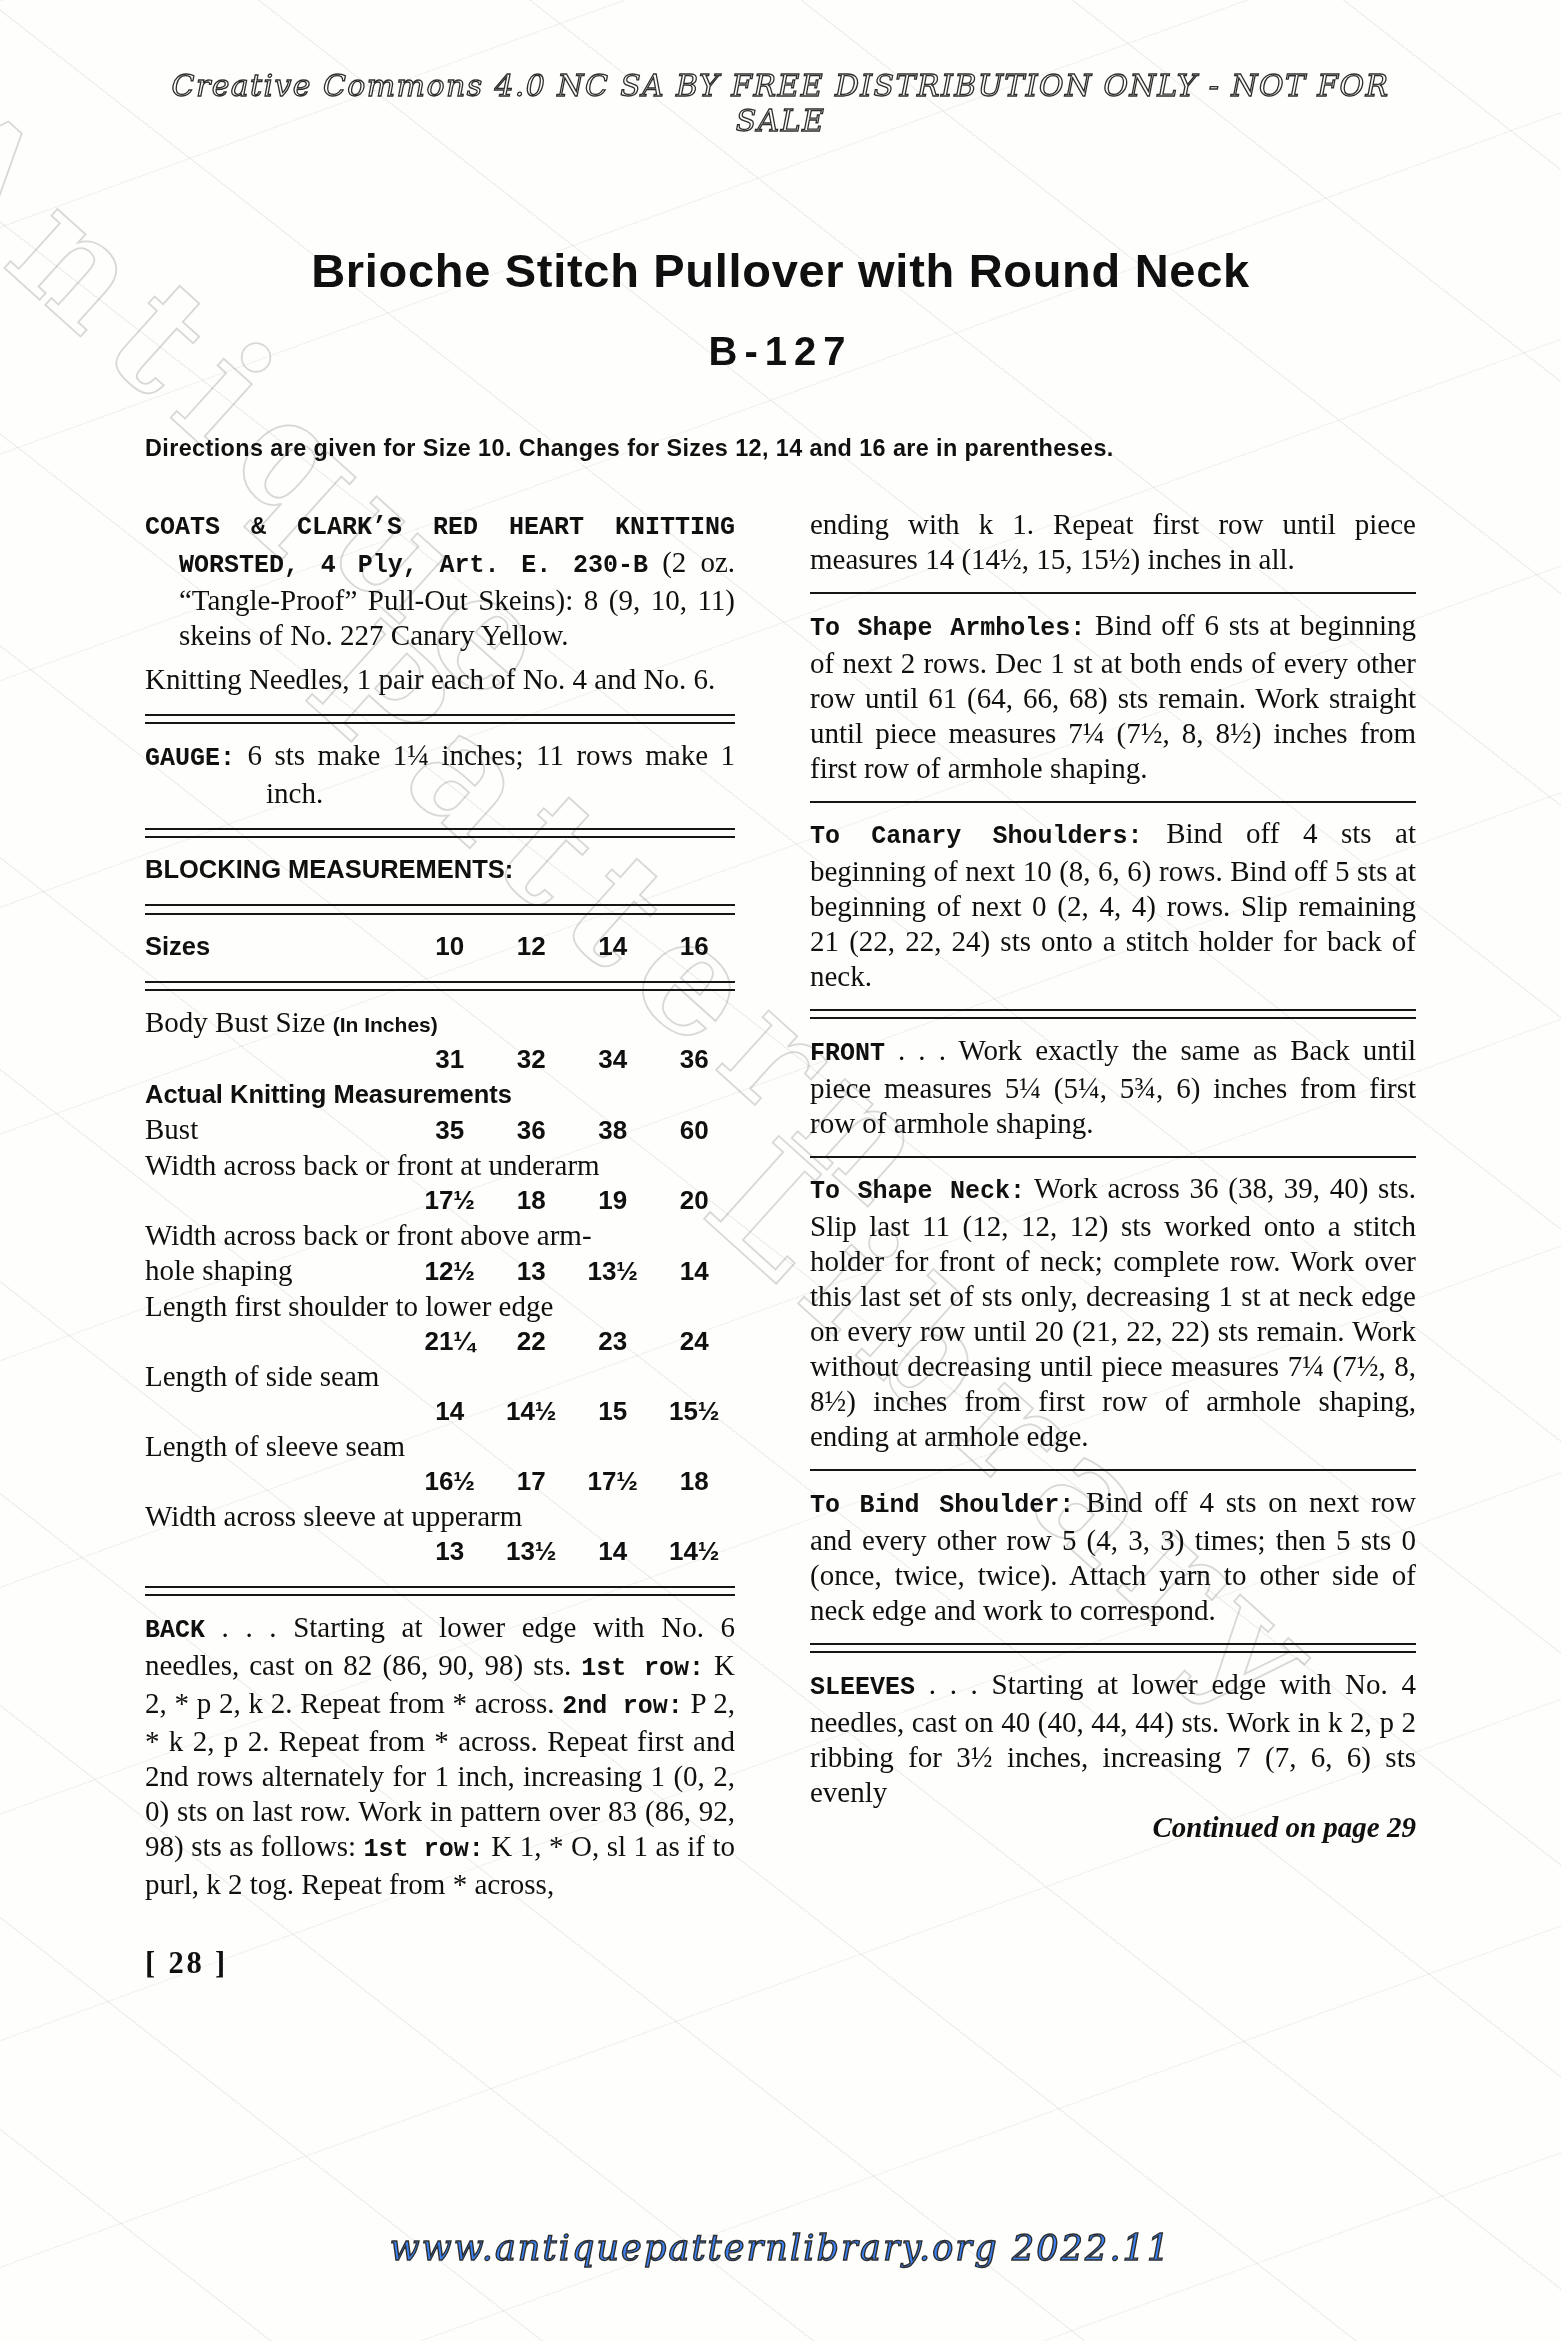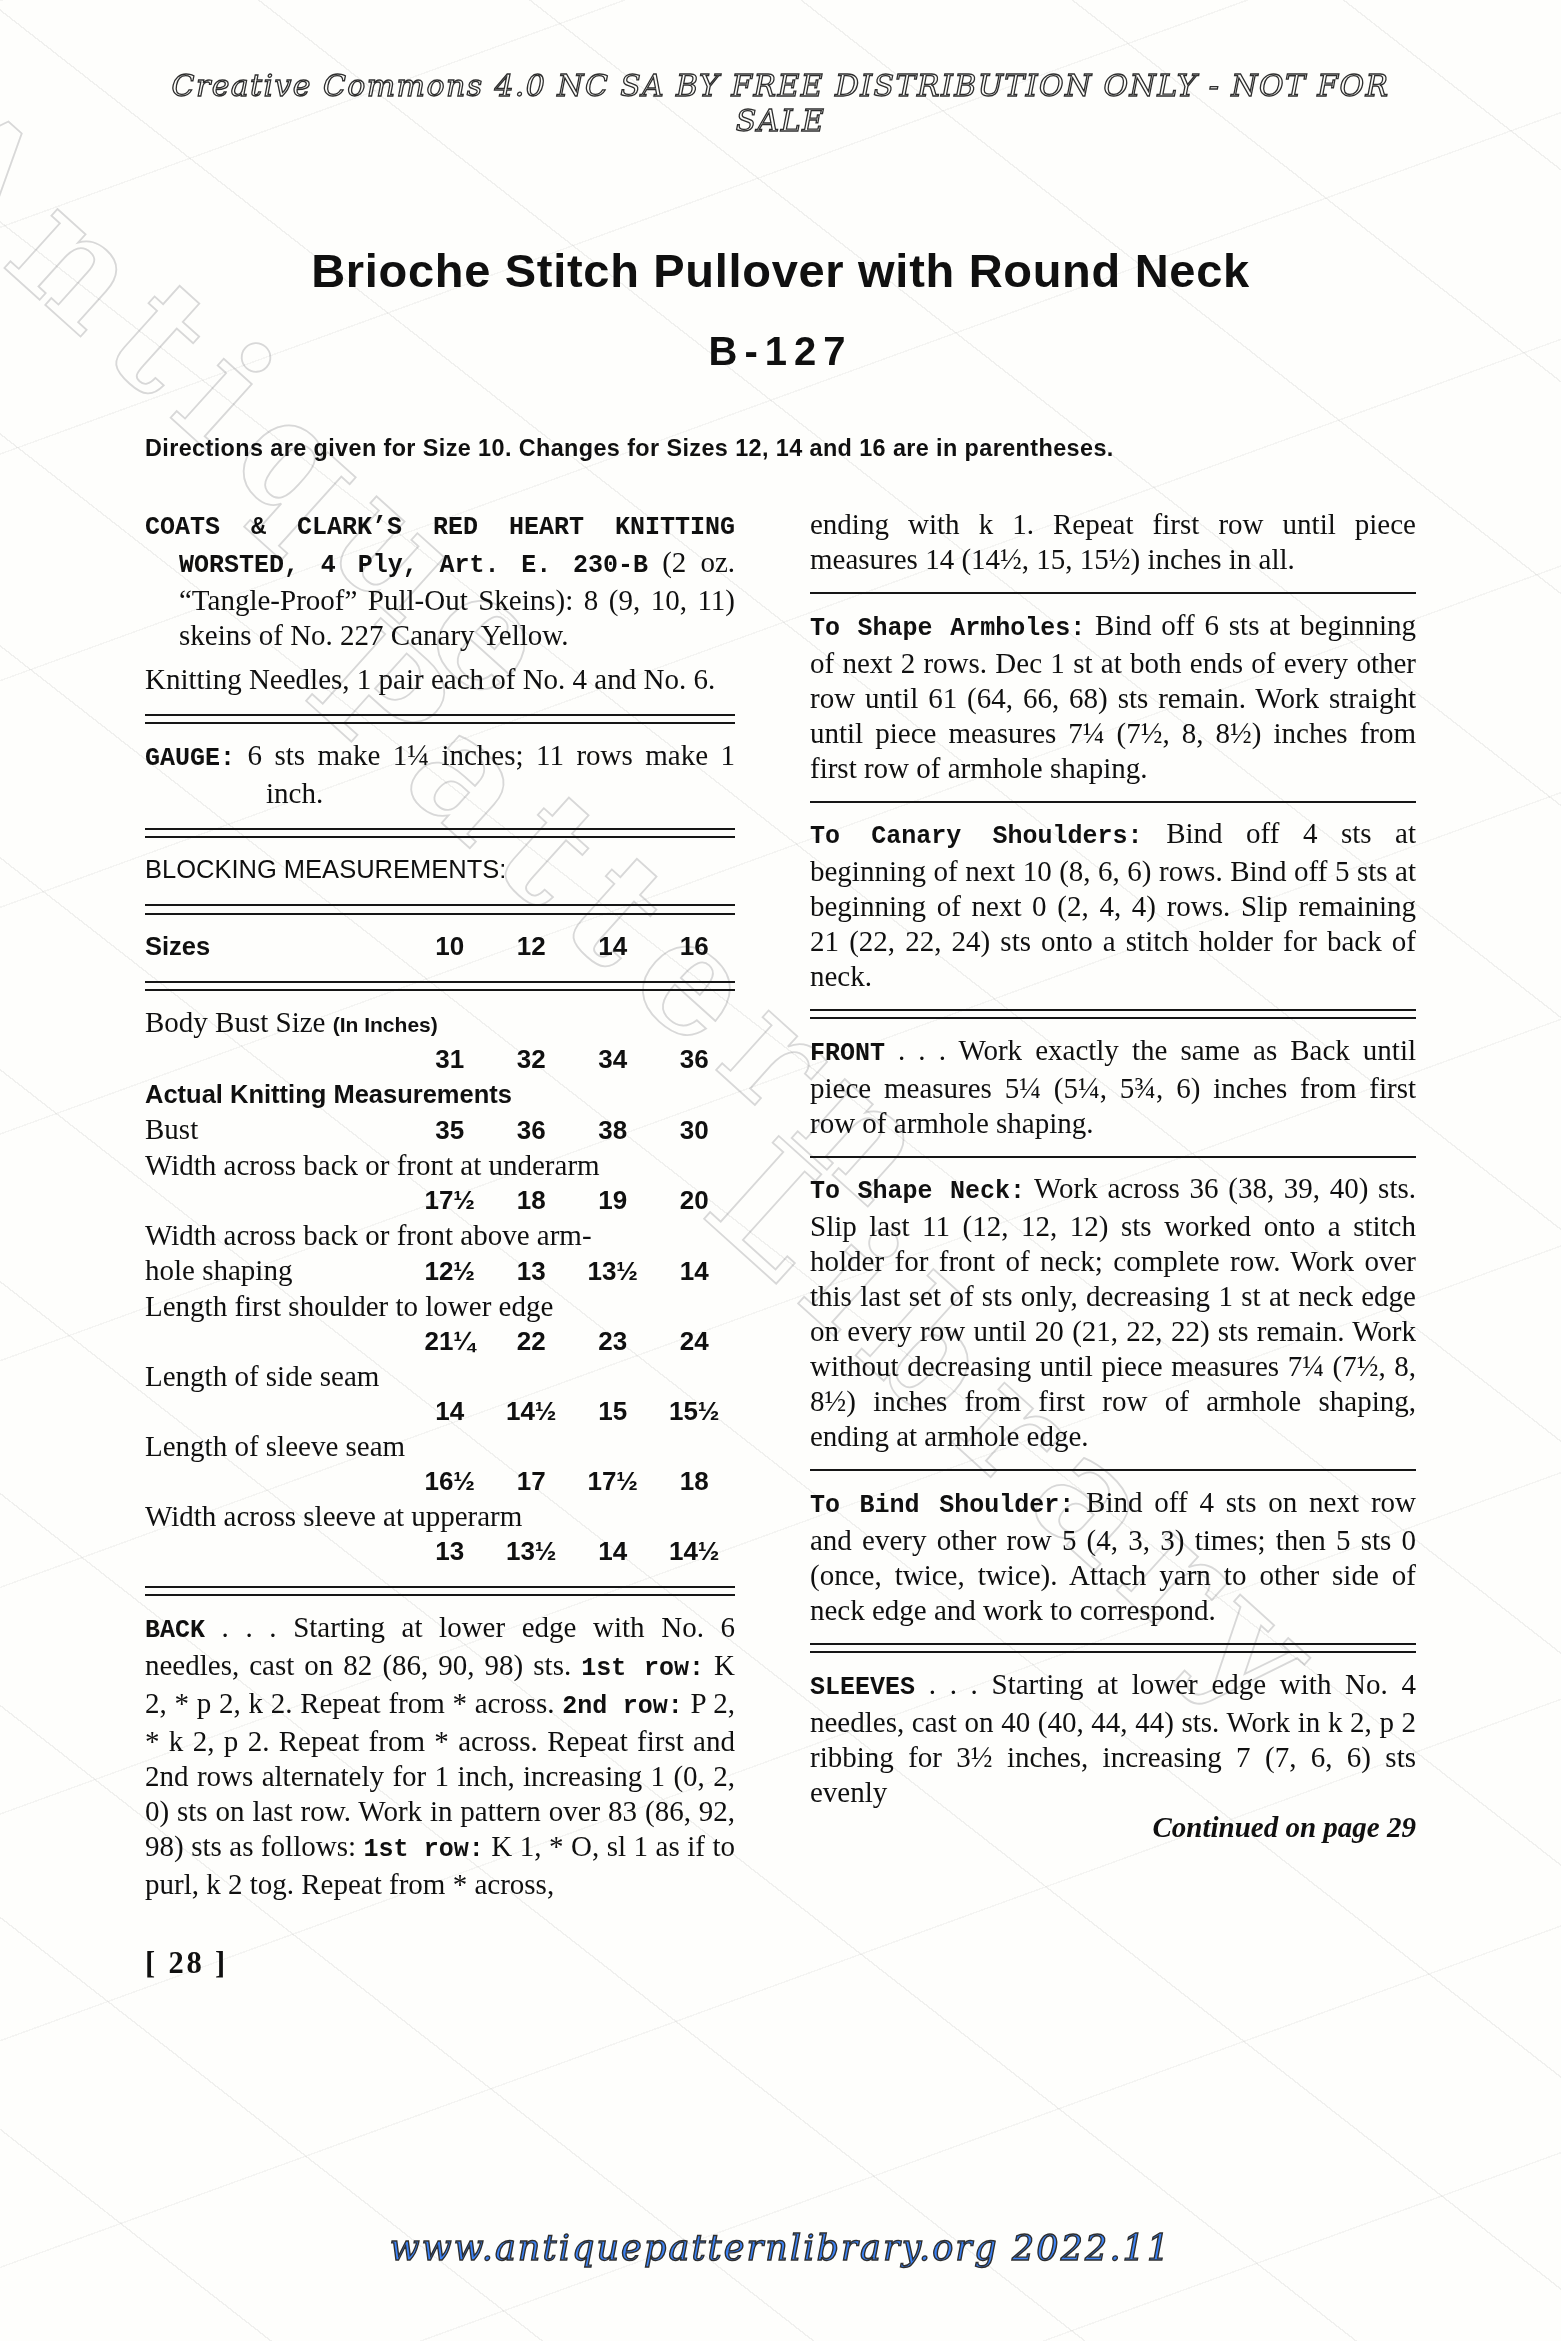--- a/index.html
+++ b/index.html
@@ -66,21 +66,21 @@
   .hang170 { padding-left:121px; text-indent:-121px; }
   .mt12 { margin-top:8.5px; }
 
   hr { border:0; margin:0; }
   .rule-d { height:6.4px; border-top:2.8px solid #161616; border-bottom:2.8px solid #161616; }
   .rule-s { border-top:2.8px solid #161616; }
   .lc-rule { margin:17px 0 14px 0; }
   .rc-rule { margin:15px 0 13.5px 0; }
 
   .section-heading {
-    font-family:"Liberation Sans", sans-serif; font-weight:400;
+    font-family:"Liberation Sans", sans-serif; font-weight:700;
     font-size:25.5px; line-height:35px;
   }
 
   
   .trow { display:flex; align-items:baseline; font-size:29px; line-height:35px; }
   .tlabel { flex:1 1 auto; }
   .tlabel-sans { font-family:"Liberation Sans", sans-serif; font-weight:700; font-size:25.5px; }
   .tsuffix { font-family:"Liberation Sans", sans-serif; font-weight:700; font-size:21px; }
   .tvals {
     flex:0 0 auto; width:326px; display:grid; grid-template-columns:repeat(4,1fr);
@@ -167,21 +167,21 @@
         <div class="trow">
           <span class="tlabel tlabel-sans">Actual Knitting Measurements</span>
         </div>
 
         <div class="trow">
           <span class="tlabel">Bust</span>
           <span class="tvals">
             <span>35</span>
             <span>36</span>
             <span>38</span>
-            <span>30</span>
+            <span>60</span>
           </span>
         </div>
 
         <div class="trow">
           <span class="tlabel">Width across back or front at underarm</span>
         </div>
         <div class="trow">
           <span class="tlabel"></span>
           <span class="tvals">
             <span>17½</span>

